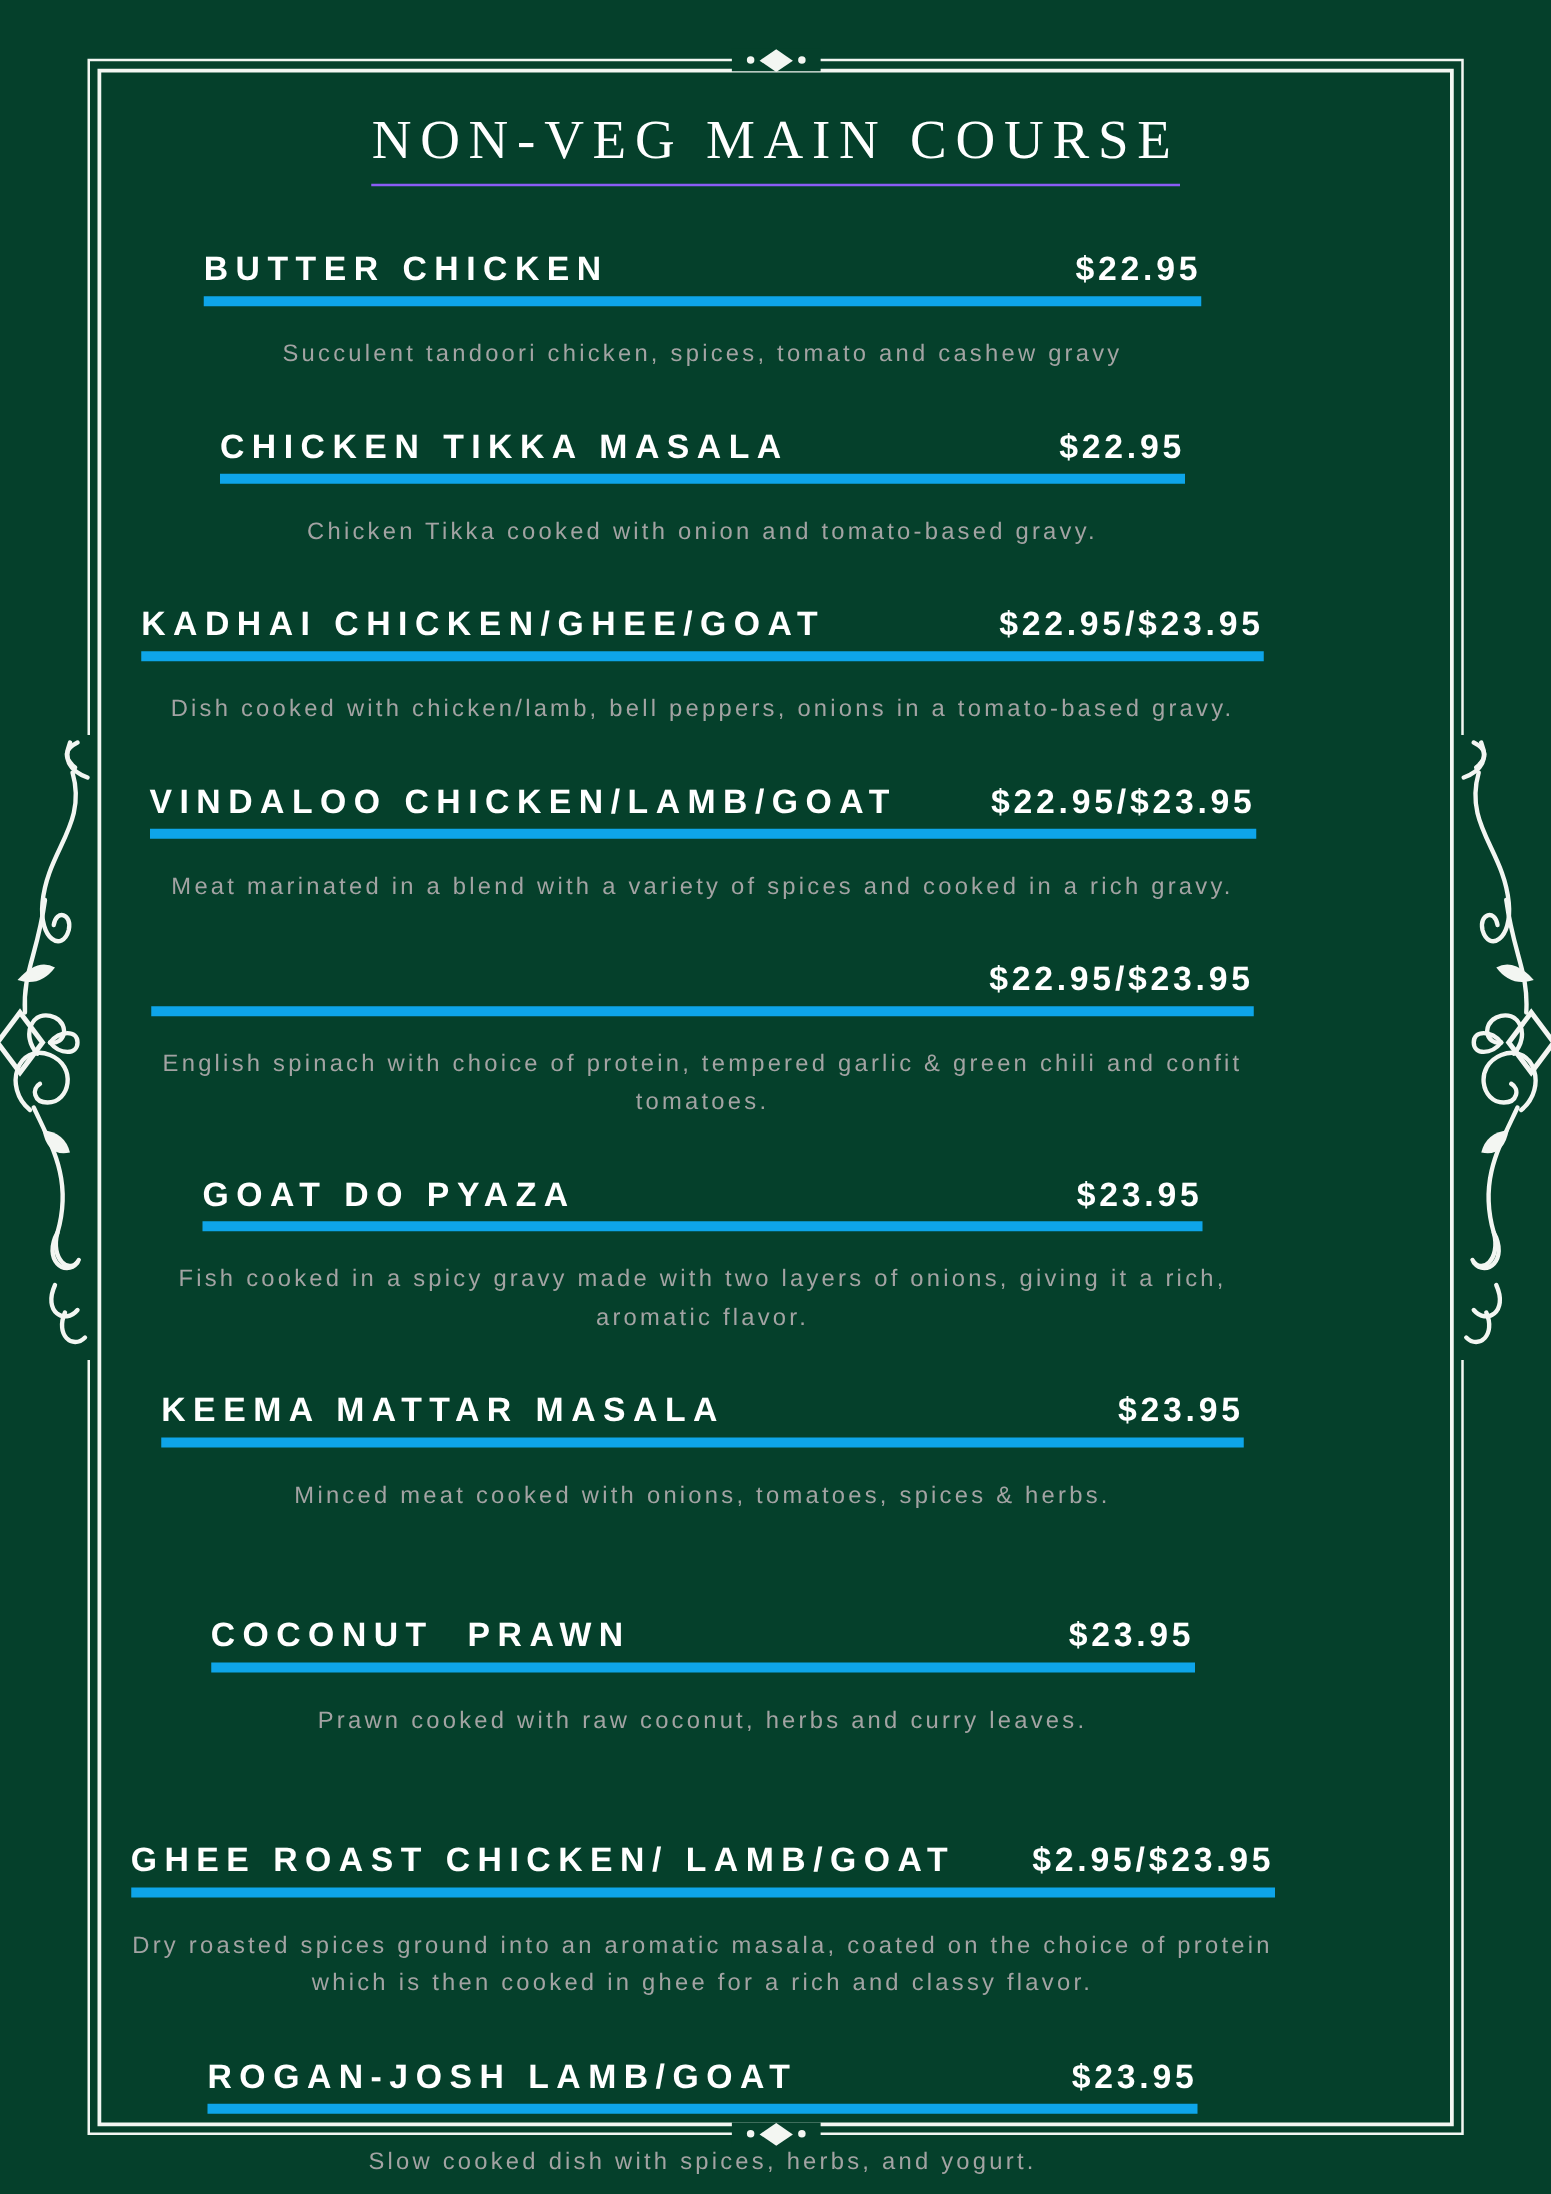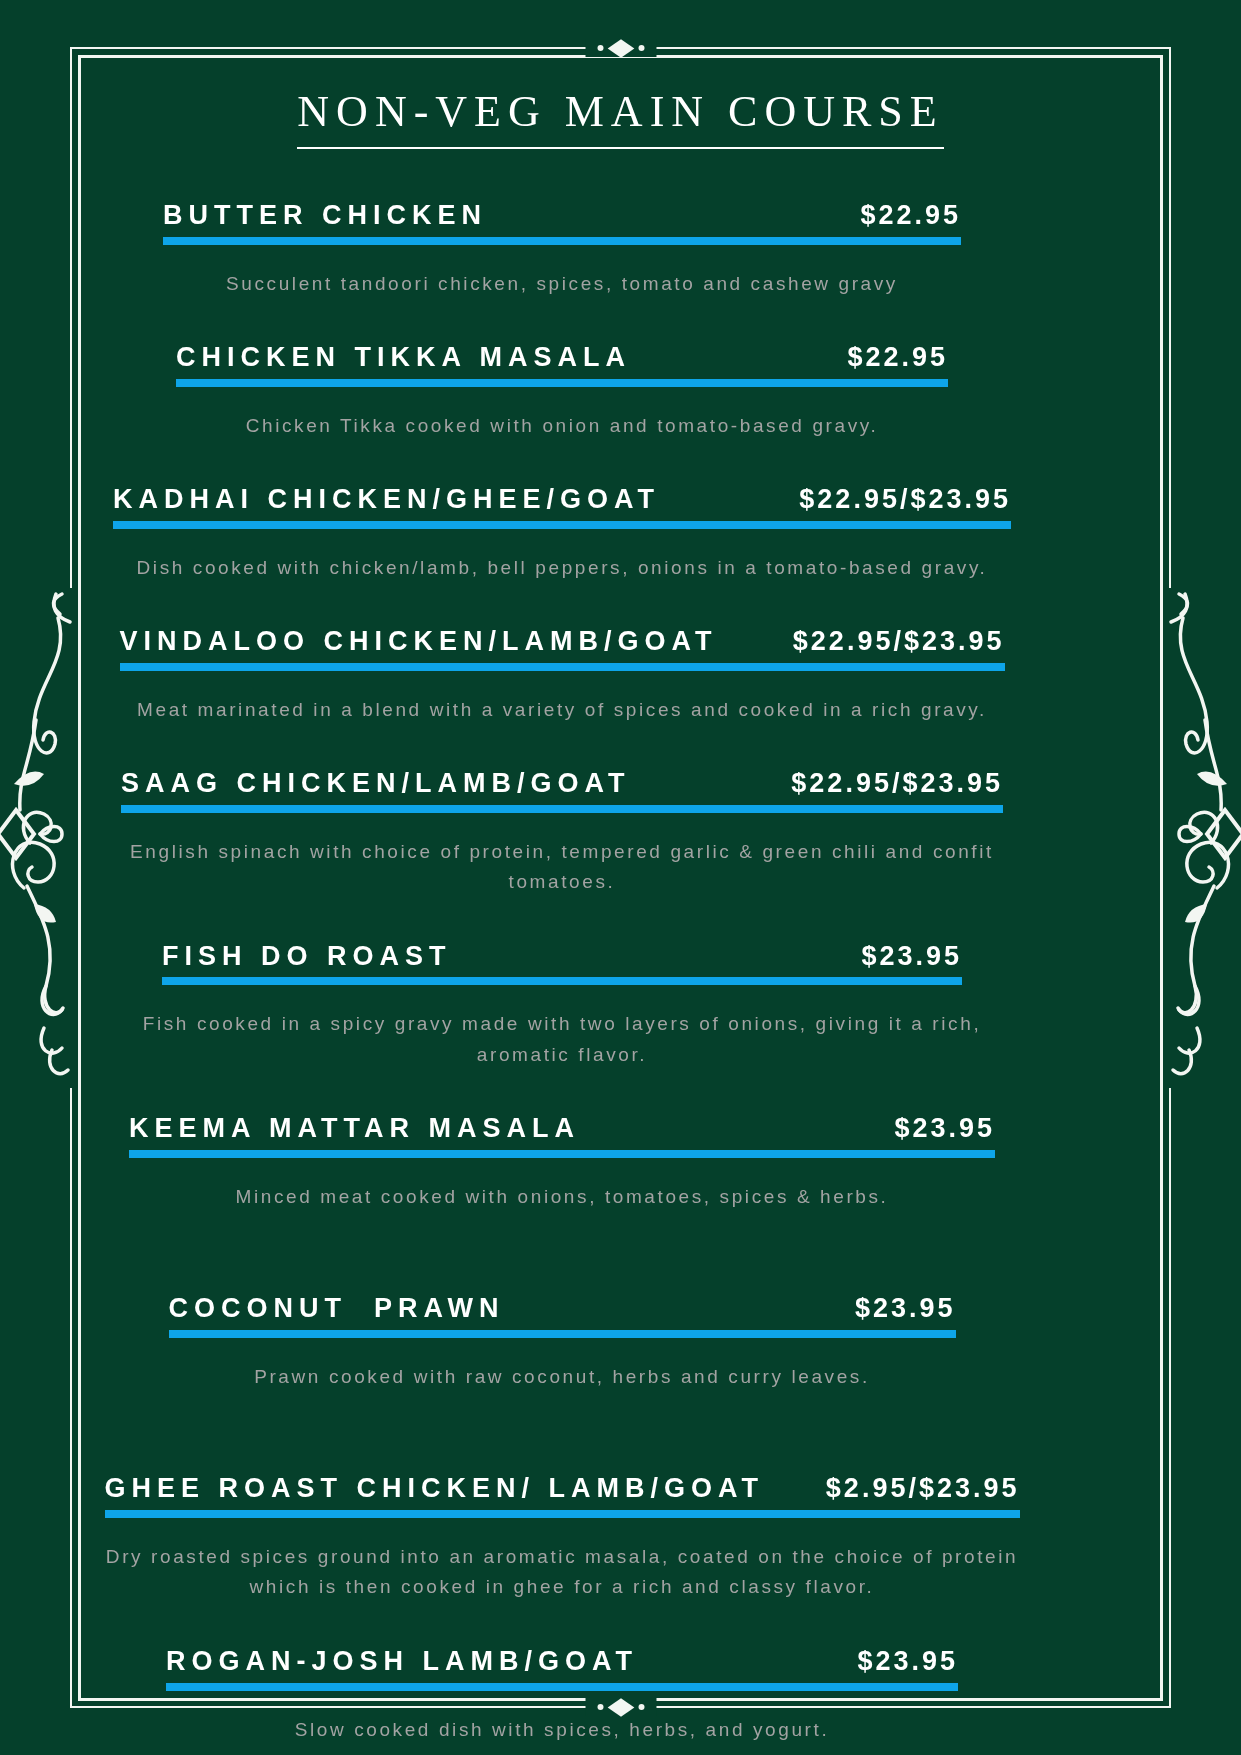--- a/index.html
+++ b/index.html
@@ -49,21 +49,21 @@
   h1.title{
     display:inline-block;
     margin:34px 0 0 0;
     font-family:"Liberation Serif",serif;
     font-weight:500;
     font-size:44px;
     letter-spacing:7px;
     line-height:1;
     color:#ffffff;
     padding-bottom:13px;
-    border-bottom:2px solid #ffffff;
+    border-bottom:2px solid #8b5cf6;
     white-space:pre;
   }
   .menu{width:952px;margin:52px 0 0 86px;}
   .item{margin-bottom:44px;}
   .item:nth-of-type(7),.item:nth-of-type(8){margin-bottom:82px;}
   .dish-row{
     display:flex;align-items:flex-end;
     margin:0 auto;
     padding-bottom:6px;
     border-bottom:8px solid #0ea5e9;
@@ -190,30 +190,29 @@
     <div class="dish-row">
       <span class="dish-name">VINDALOO CHICKEN/LAMB/GOAT</span>
       <span class="dish-fill"></span>
       <span class="dish-price">$22.95/$23.95</span>
     </div>
     <p class="dish-desc">Meat marinated in a blend with a variety of spices and cooked in a rich gravy.</p>
   </section>
 
   <section class="item">
     <div class="dish-row">
-      <span class="dish-name">SAAG CHICKEN/LAMB/GOAT</span>
       <span class="dish-fill"></span>
       <span class="dish-price">$22.95/$23.95</span>
     </div>
     <p class="dish-desc">English spinach with choice of protein, tempered garlic &amp; green chili and confit tomatoes.</p>
   </section>
 
   <section class="item">
     <div class="dish-row">
-      <span class="dish-name">FISH DO ROAST</span>
+      <span class="dish-name">GOAT DO PYAZA</span>
       <span class="dish-fill"></span>
       <span class="dish-price">$23.95</span>
     </div>
     <p class="dish-desc">Fish cooked in a spicy gravy made with two layers of onions, giving it a rich, aromatic flavor.</p>
   </section>
 
   <section class="item">
     <div class="dish-row">
       <span class="dish-name">KEEMA MATTAR MASALA</span>
       <span class="dish-fill"></span>

